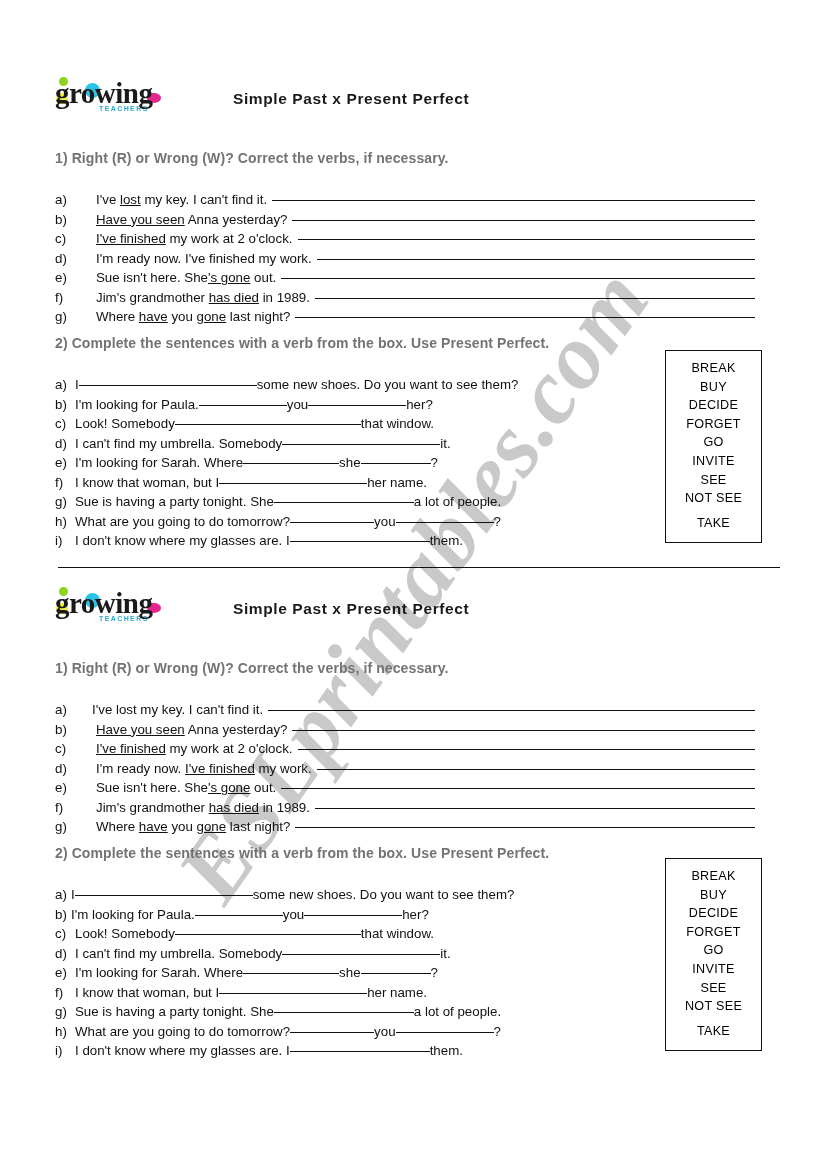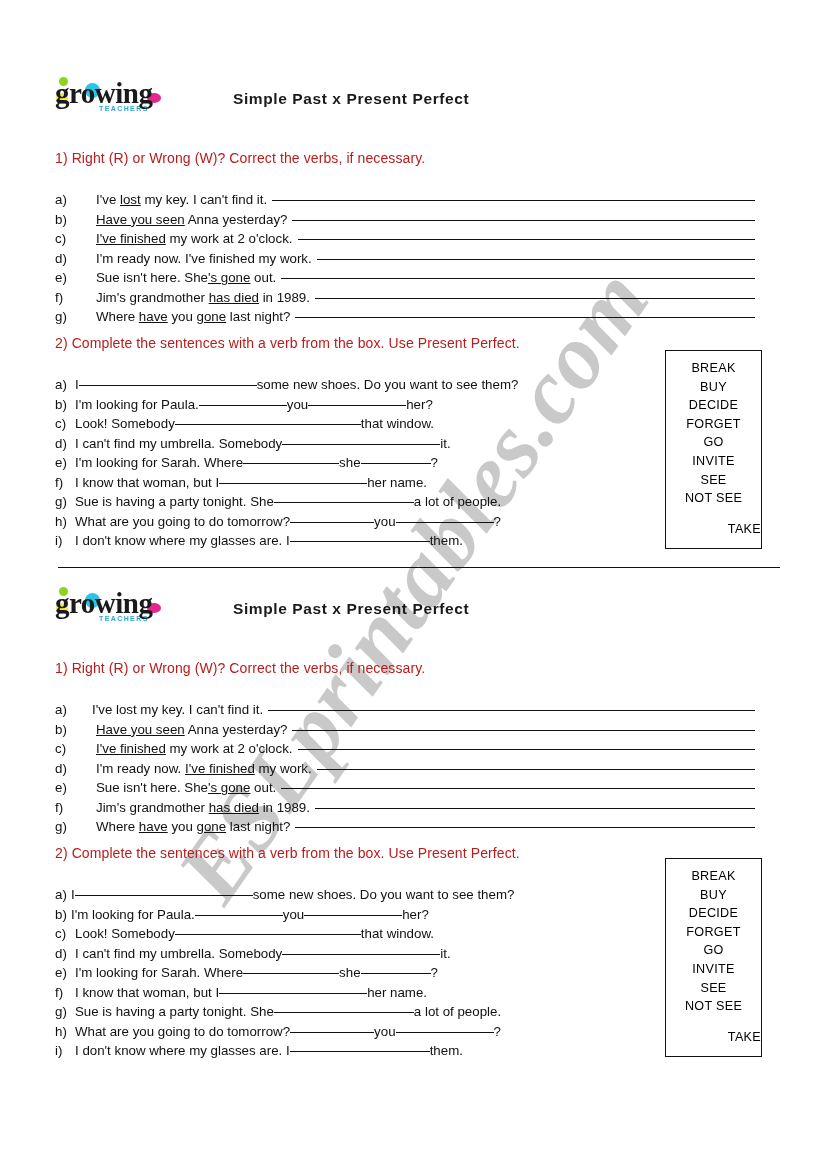--- a/index.html
+++ b/index.html
@@ -95,23 +95,23 @@
   .sheet-title {
     font-size: 15.5px;
     font-weight: 700;
     letter-spacing: 0.6px;
     color: #1a1a1a;
   }
 
   
   .ex-heading {
     font-size: 14px;
-    font-weight: 400;
+    font-weight: 700;
     letter-spacing: 0.1px;
-    color: #b91c1c;
+    color: #737373;
   }
 
   
   .q-list {
     font-size: 13.3px;
     line-height: 19.5px;
     color: #111;
   }
   .q-row {
     display: flex;
@@ -154,21 +154,21 @@
     box-sizing: border-box;
     text-align: center;
     font-size: 12.6px;
     line-height: 18.6px;
     padding: 8px 0 10px 0;
     background: #ffffff;
     position: relative;
     z-index: 12;
   }
   .wordbox div { letter-spacing: 0.3px; }
-  .wordbox div.spaced { margin-top: 12px; text-align: right; }
+  .wordbox div.spaced { margin-top: 6px; }
 
   
   .separator {
     border-top: 1.4px solid #111;
   }
 
   
   .ex2-wrap {
     display: flex;
     align-items: flex-start;

